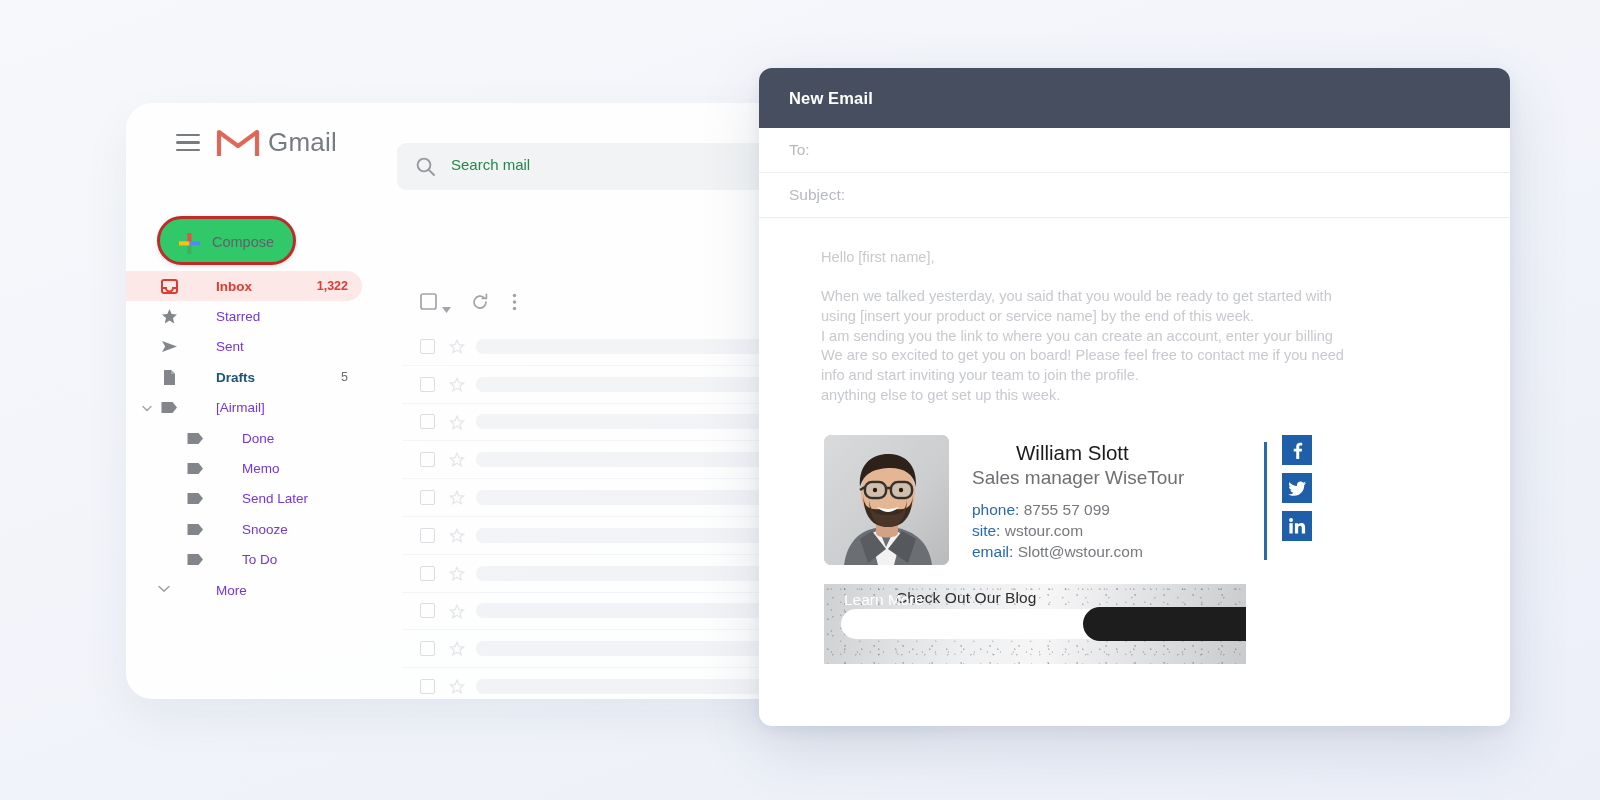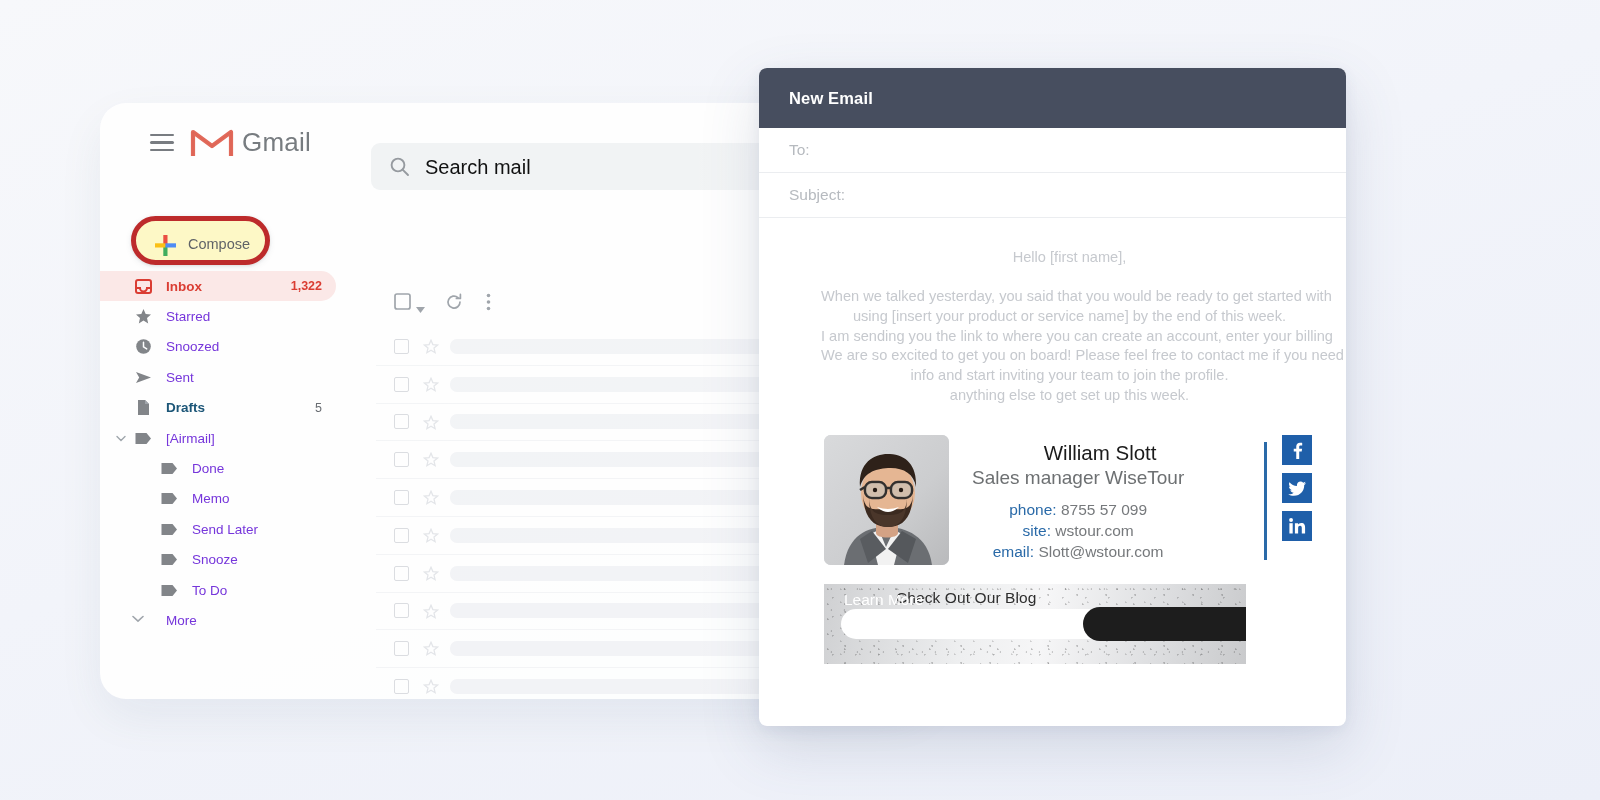--- a/index.html
+++ b/index.html
@@ -8,21 +8,21 @@
     width: 1600px; height: 800px;
     overflow: hidden;
     font-family: "Liberation Sans", sans-serif;
     background: linear-gradient(160deg, #f7f8fb 0%, #f2f4fa 45%, #eceff8 100%);
   }
   #stage { position: relative; width: 1600px; height: 800px; }
 
   
   #gmail-card {
     position: absolute;
-    left: 100px; top: 103px;
+    left: 126px; top: 103px;
     width: 830px; height: 596px;
     background: #ffffff;
     border-radius: 26px;
     box-shadow: 0 18px 50px rgba(90,103,140,0.10);
     overflow: hidden;
     filter: blur(0.75px);
     opacity: 0.93;
   }
   
   #gmail-topbar {
@@ -44,45 +44,46 @@
     font-family: "Liberation Sans", sans-serif;
   }
   #search-box {
     position: absolute; left: 271px; top: 40px;
     width: 559px; height: 47px;
     background: #f1f3f4; border-radius: 9px;
   }
   #search-icon { position: absolute; left: 18px; top: 13px; width: 21px; height: 21px; }
   #search-placeholder {
     position: absolute; left: 54px; top: 13px;
-    font-size: 20px; color: #000000;
+    font-size: 15px; color: #15803d;
   }
 
   
   #compose-btn {
     position: absolute; left: 31px; top: 113px;
     width: 139px; height: 49px;
-    background: #fef9c3;
-    border: 5px solid #b91c1c;
+    background: #22c55e;
+    border: 3px solid #b91c1c;
     border-radius: 25px;
     box-shadow: 0 1px 3px rgba(60,64,67,0.14), 0 2px 7px rgba(60,64,67,0.07);
   }
   #compose-plus { position: absolute; left: 18px; top: 13px; width: 23px; height: 23px; }
   #compose-label {
     position: absolute; left: 52px; top: 15px;
     font-size: 14.5px; color: #54585c;
   }
 
   
   #gmail-sidebar { position: absolute; left: 0; top: 168px; width: 262px; }
   .nav-row {
     position: relative; height: 30.4px;
     display: flex; align-items: center;
     border-top-right-radius: 16px; border-bottom-right-radius: 16px;
     padding-right: 14px;
+    padding-left: 24px;
   }
   .nav-row.active { background: #fce8e6; }
   .nav-icon {
     position: absolute; width: 18px; height: 18px;
     display: flex; align-items: center; justify-content: center;
   }
   .nav-label { font-size: 13.5px; color: #6d28d9; }
   .nav-count { margin-left: auto; font-size: 12.5px; color: #5f6368; }
   .nav-row.active .nav-label,
   .nav-row.active .nav-count { color: #d93025; font-weight: bold; }
@@ -115,26 +116,25 @@
   #gmail-fade {
     position: absolute; right: 0; top: 0; width: 240px; height: 596px;
     background: linear-gradient(90deg, rgba(255,255,255,0) 0%, rgba(255,255,255,0.55) 55%, rgba(255,255,255,0.92) 100%);
     pointer-events: none;
   }
 
   
   #compose-window {
     position: absolute;
     left: 759px; top: 68px;
-    width: 587px; height: 658px;
+    width: 751px; height: 658px;
     background: #ffffff;
-    border-radius: 8px;
+    border-radius: 13px;
     box-shadow: 0 22px 58px rgba(74,86,126,0.17), 0 4px 14px rgba(74,86,126,0.08);
     overflow: hidden;
-    text-align: center;
   }
   #compose-header {
     height: 60px; background: #474e5f;
     display: flex; align-items: center; padding-left: 30px;
   }
   #compose-title {
     color: #ffffff; font-size: 16.5px; font-weight: bold; letter-spacing: 0.15px;
   }
   .field-row {
     height: 45px; border-bottom: 1px solid #ebedf0;
@@ -272,29 +272,20 @@
           <div class="nav-label" style="margin-left: 66px;">Inbox</div>
           <div class="nav-count">1,322</div>
         </div>
         <div class="nav-row" style="width: 236px;">
           <div class="nav-icon" style="left: 34px;">
             <svg width="17" height="17" viewBox="0 0 17 17">
               <path d="M8.5 1 L10.7 6 L16 6.5 L12 10.1 L13.2 15.4 L8.5 12.6 L3.8 15.4 L5 10.1 L1 6.5 L6.3 6 Z" fill="#7a7d81"></path>
             </svg>
           </div>
           <div class="nav-label" style="margin-left: 66px;">Starred</div>
-        </div>
-        <div class="nav-row" style="width: 236px;">
-          <div class="nav-icon" style="left: 34px;">
-            <svg width="17" height="17" viewBox="0 0 17 17">
-              <circle cx="8.5" cy="8.5" r="7.3" fill="#7a7d81"></circle>
-              <path d="M8.5 4.3 v4.6 l3.2 2" fill="none" stroke="#ffffff" stroke-width="1.5" stroke-linecap="round"></path>
-            </svg>
-          </div>
-          <div class="nav-label" style="margin-left: 66px;">Snoozed</div>
         </div>
         <div class="nav-row" style="width: 236px;">
           <div class="nav-icon" style="left: 34px;">
             <svg width="17" height="17" viewBox="0 0 17 17">
               <path d="M1 3 L16 8.5 L1 14 L4.2 8.5 Z" fill="#7a7d81"></path>
             </svg>
           </div>
           <div class="nav-label" style="margin-left: 66px;">Sent</div>
         </div>
         <div class="nav-row bold" style="width: 236px;">

